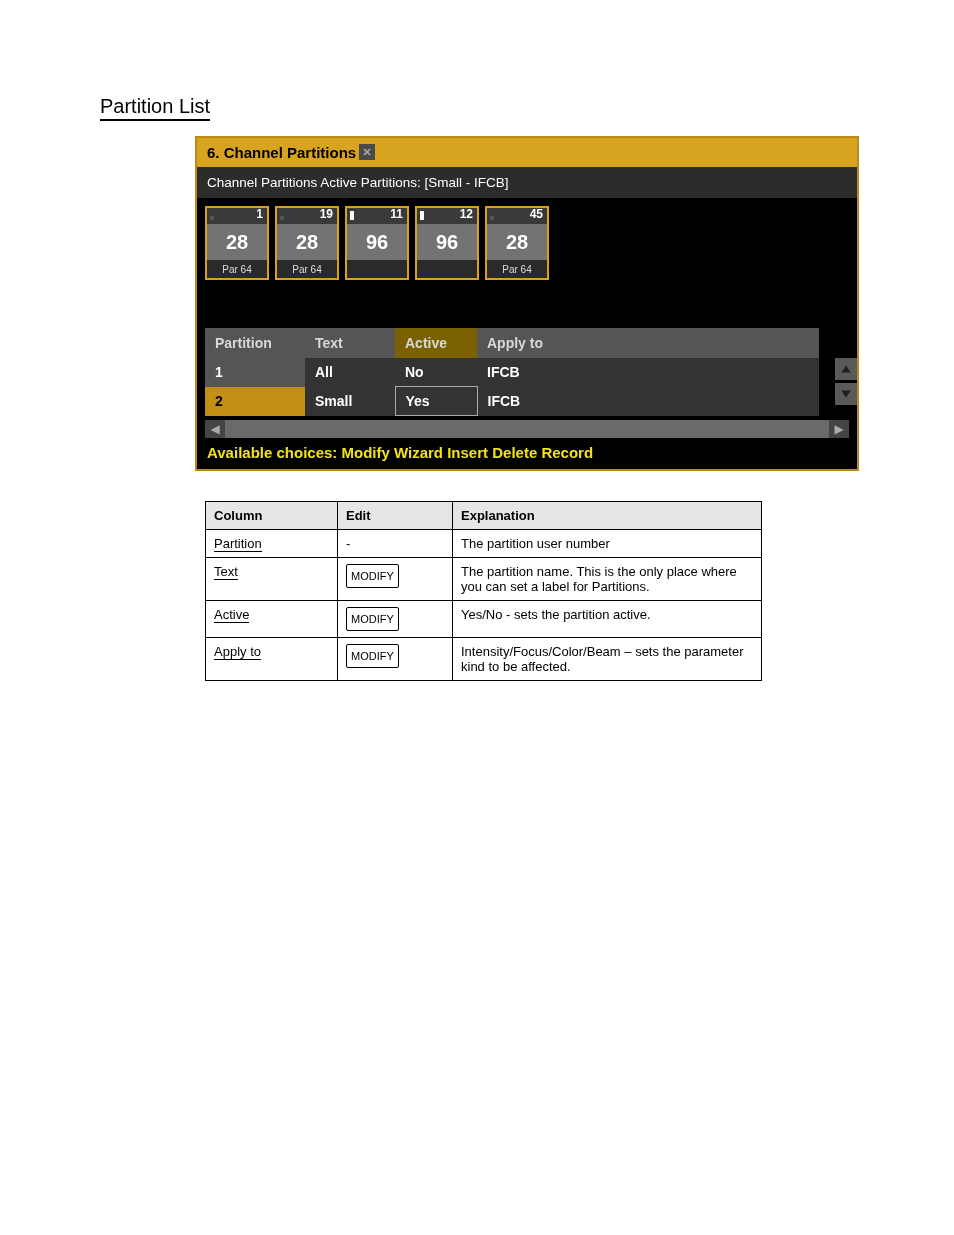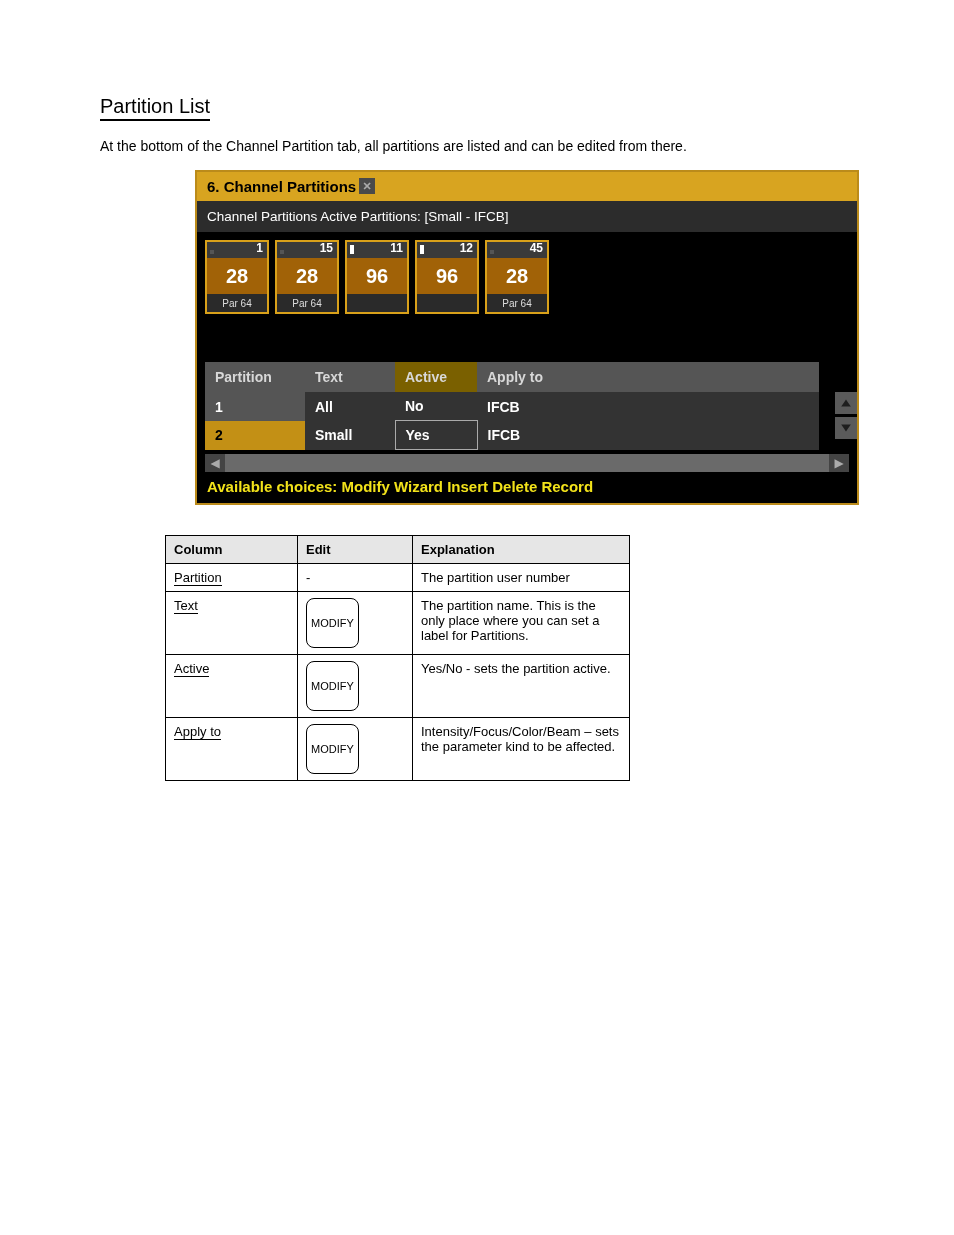--- a/index.html
+++ b/index.html
@@ -16,61 +16,60 @@
 .panel-tab .closebox{display:inline-flex;align-items:center;justify-content:center;width:16px;height:16px;background:#4a4a4a;color:#aaa;font-size:11px;font-weight:bold}
 .panel-subbar{background:#2c2c2c;color:#fff;font-size:13.5px;font-weight:400;padding:8px 10px;display:flex;align-items:center}
 .panel-subbar .right{margin-left:auto;display:flex;align-items:center;gap:8px}
 .gearbox{width:22px;height:22px;border:1px solid #888;background:#3a3a3a;display:flex;align-items:center;justify-content:center;color:#ccc;font-size:14px}
 .chan-strip{background:#000;padding:8px 8px 6px 8px;min-height:110px;display:flex;gap:6px}
 .chan{width:64px}
 .chan-top{height:16px;border:2px solid #d9a11a;border-bottom:none;position:relative;background:#3a3a3a}
 .chan-top .num{position:absolute;right:4px;top:-1px;font-size:12px;color:#fff;font-weight:600}
 .chan-top .dot{position:absolute;left:3px;top:3px;width:4px;height:9px;background:#fff}
 .chan-top.dim .dot{background:#555;width:4px;height:4px;top:8px}
-.chan-mid{height:36px;border:2px solid #d9a11a;border-top:none;border-bottom:none;background:#a16207;color:#fff;font-size:20px;font-weight:700;display:flex;align-items:center;justify-content:center}
+.chan-mid{height:36px;border:2px solid #d9a11a;border-top:none;border-bottom:none;background:#737373;color:#fff;font-size:20px;font-weight:700;display:flex;align-items:center;justify-content:center}
 .chan-bot{height:18px;border:2px solid #d9a11a;border-top:none;background:#2a2a2a;color:#ddd;font-size:10px;display:flex;align-items:center;justify-content:center}
 
 .list-area{background:#000;padding:6px 8px 0 8px}
 .ptable{width:100%;border-collapse:collapse;font-size:14px;color:#fff}
 .ptable th{background:#555;color:#d8d8d8;font-weight:bold;text-align:left;padding:7px 10px}
 .ptable th.sel{background:#7a6000}
 .ptable td{background:#333;padding:6px 10px;font-weight:600}
 .ptable tr.sel td{background:#333}
 .ptable tr.sel td.rownum{background:#c39015;color:#000}
 .ptable tr td.rownum{background:#555}
 .ptable td.yescell{border:1px solid #aaa}
 
 .hscroll{background:#6a6a6a;height:18px;margin:4px 0 0 0;position:relative}
 .hscroll .al,.hscroll .ar{position:absolute;top:0;width:20px;height:18px;background:#444;color:#aaa;display:flex;align-items:center;justify-content:center;font-size:12px}
 .hscroll .al{left:0}
 .hscroll .ar{right:0}
 
 .choices{color:#f2e21a;font-size:15px;font-weight:bold;padding:6px 10px 8px 10px;background:#000}
 
 
-.doc-table{margin:30px 0 0 65px;width:465px;border-collapse:collapse;font-size:13px}
+.doc-table{margin:30px 0 0 105px;width:557px;border-collapse:collapse;font-size:13px}
 .doc-table th,.doc-table td{border:1px solid #000;padding:6px 8px;vertical-align:top;text-align:left}
 .doc-table th{background:#e6e6e6;font-weight:bold}
 .doc-table td.col1{width:115px}
 .doc-table td.col2{width:98px}
 .doc-table .ulabel{border-bottom:1px solid #000}
-.keycap{display:inline-block;border:1px solid #000;padding:17px 4px;font-size:11px;font-family:Arial;border-radius:8px;line-height:14px}
+.keycap{display:inline-block;border:1px solid #000;padding:4px 4px;font-size:11px;font-family:Arial;border-radius:2px;line-height:14px}
 
 
 .vbtn{width:22px;height:22px;background:#5a5a5a;display:flex;align-items:center;justify-content:center}
 .vbtn svg{width:12px;height:12px;fill:#1e1e1e}
 </style>
 </head>
 <body>
 
 <div class="page">
 
   <h2><span class="underline">Partition List</span></h2>
 
-  <p class="body-text">At the bottom of the Channel Partition tab, all partitions are listed and can be edited from there.</p>
 
   <div class="panel">
     <div class="panel-tab">
       <span>6. Channel Partitions</span>
       <span class="closebox">✕</span>
     </div>
     <div class="panel-subbar">
       <span>Channel Partitions   Active Partitions: [Small - IFCB]</span>
     </div>
 
@@ -79,21 +78,21 @@
           <div class="chan-top dim">
             <span class="dot"></span>
             <span class="num">1</span>
           </div>
           <div class="chan-mid">28</div>
           <div class="chan-bot">Par 64</div>
         </div>
         <div class="chan">
           <div class="chan-top dim">
             <span class="dot"></span>
-            <span class="num">15</span>
+            <span class="num">19</span>
           </div>
           <div class="chan-mid">28</div>
           <div class="chan-bot">Par 64</div>
         </div>
         <div class="chan">
           <div class="chan-top ">
             <span class="dot"></span>
             <span class="num">11</span>
           </div>
           <div class="chan-mid">96</div>

